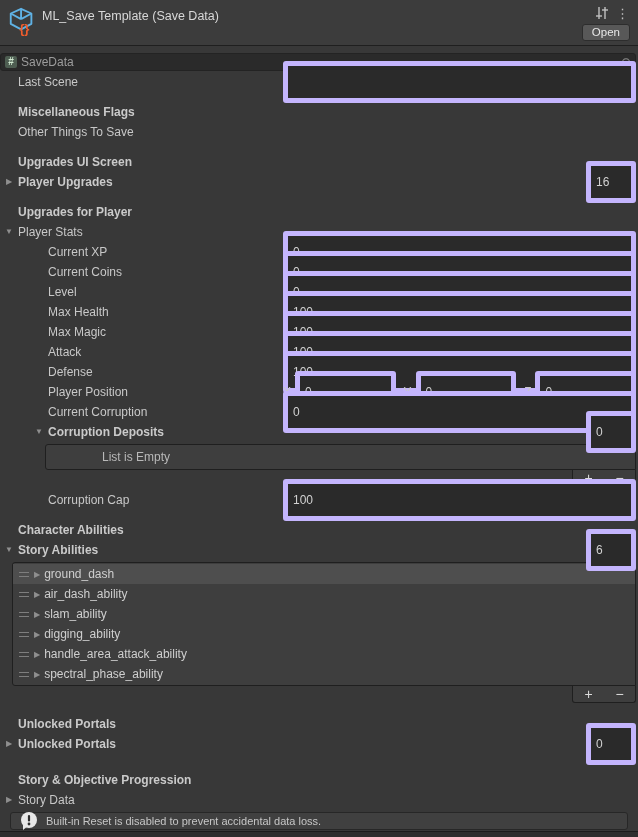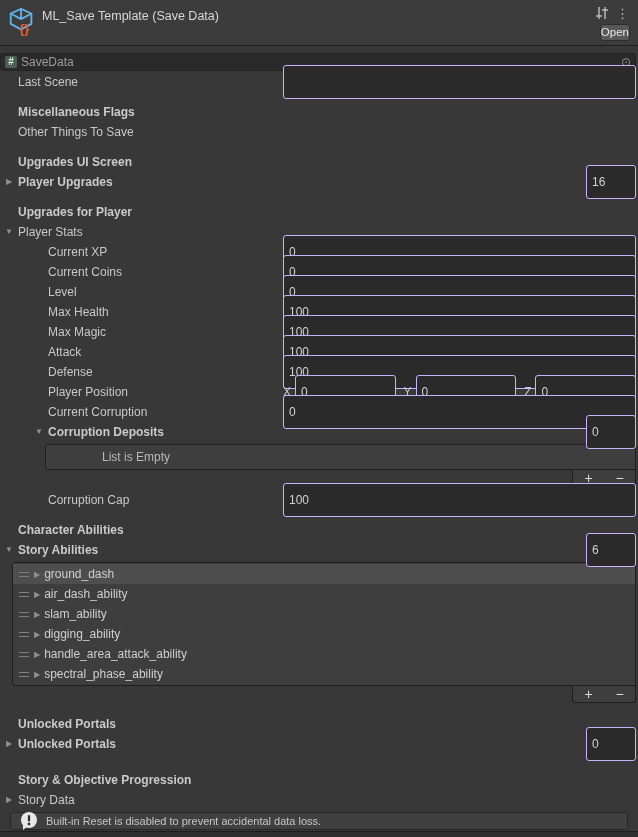--- a/index.html
+++ b/index.html
@@ -6,38 +6,38 @@
   html,body { background:#383838; }
   body { font-family:"Liberation Sans", sans-serif; font-size:12px; color:#C8C8C8; }
   #app { position:relative; width:638px; height:837px; background:#383838; overflow:hidden; }
 
   
   .hdr { position:relative; height:46px; background:#3C3C3C; border-bottom:1px solid #1F1F1F; }
   .hdr-icon { position:absolute; left:7px; top:6px; width:30px; height:30px; }
   .hdr-title { position:absolute; left:42px; top:9px; font-size:12.5px; color:#D8D8D8; white-space:nowrap; }
   .hdr-right { position:absolute; right:9px; top:6px; display:flex; align-items:center; gap:7px; }
   .kebab { color:#C0C0C0; font-size:13px; line-height:13px; cursor:default; }
-  .open-btn { position:absolute; right:8px; top:24px; height:17px; padding:0 0; background:#585858;
+  .open-btn { position:absolute; right:8px; top:24px; height:17px; padding:0 9px; background:#585858;
               border:1px solid #2D2D2D; border-radius:3px; color:#E8E8E8; font-size:11.5px; line-height:15px; }
 
   
   .content { padding-top:6px; }
   .row { position:relative; height:20px; display:flex; align-items:center; padding-right:2px; }
   .mt10 { margin-top:10px; } .mt6 { margin-top:16px; } .mt2 { margin-top:2px; }
   .lbl { flex:0 0 283px; width:283px; padding-left:18px; white-space:nowrap; overflow:hidden; color:#C8C8C8; }
   .lbl.ind1 { padding-left:48px; }
   .bold { font-weight:bold; color:#CACACA; }
   .dim { color:#818181; }
   .fold { position:absolute; left:3px; top:50%; transform:translateY(-50%); width:12px; text-align:center;
           color:#8F8F8F; font-size:8px; line-height:8px; cursor:default; }
   .fold.ind1 { left:33px; }
   .fold.open::before { content:"▼"; }
   .fold.closed::before { content:"▶"; }
 
-  input.field { flex:1 1 auto; min-width:0; height:18px; background:#2A2A2A; border:1px solid #c4b5fd;
+  input.field { flex:1 1 auto; min-width:0; height:18px; background:#2A2A2A; border:5px solid #c4b5fd;
                 border-radius:3px; color:#D2D2D2; font:12px "Liberation Sans", sans-serif; padding:16px 5px; outline:none; }
   input.sizef { flex:0 0 50px; margin-left:auto; }
   .axis { font-size:12px; color:#C8C8C8; padding:0 4px 0 0; }
   .axis + input.field { margin-right:8px; }
   .axis + input.field:last-child { margin-right:0; }
 
   
   .objfield { flex:1 1 auto; min-width:0; height:18px; background:#2A2A2A; border:1px solid #232323;
               border-radius:3px; display:flex; align-items:center; padding:0 4px; color:#9C9C9C; }
   .cs-icon { display:inline-flex; align-items:center; justify-content:center; width:12px; height:12px;

